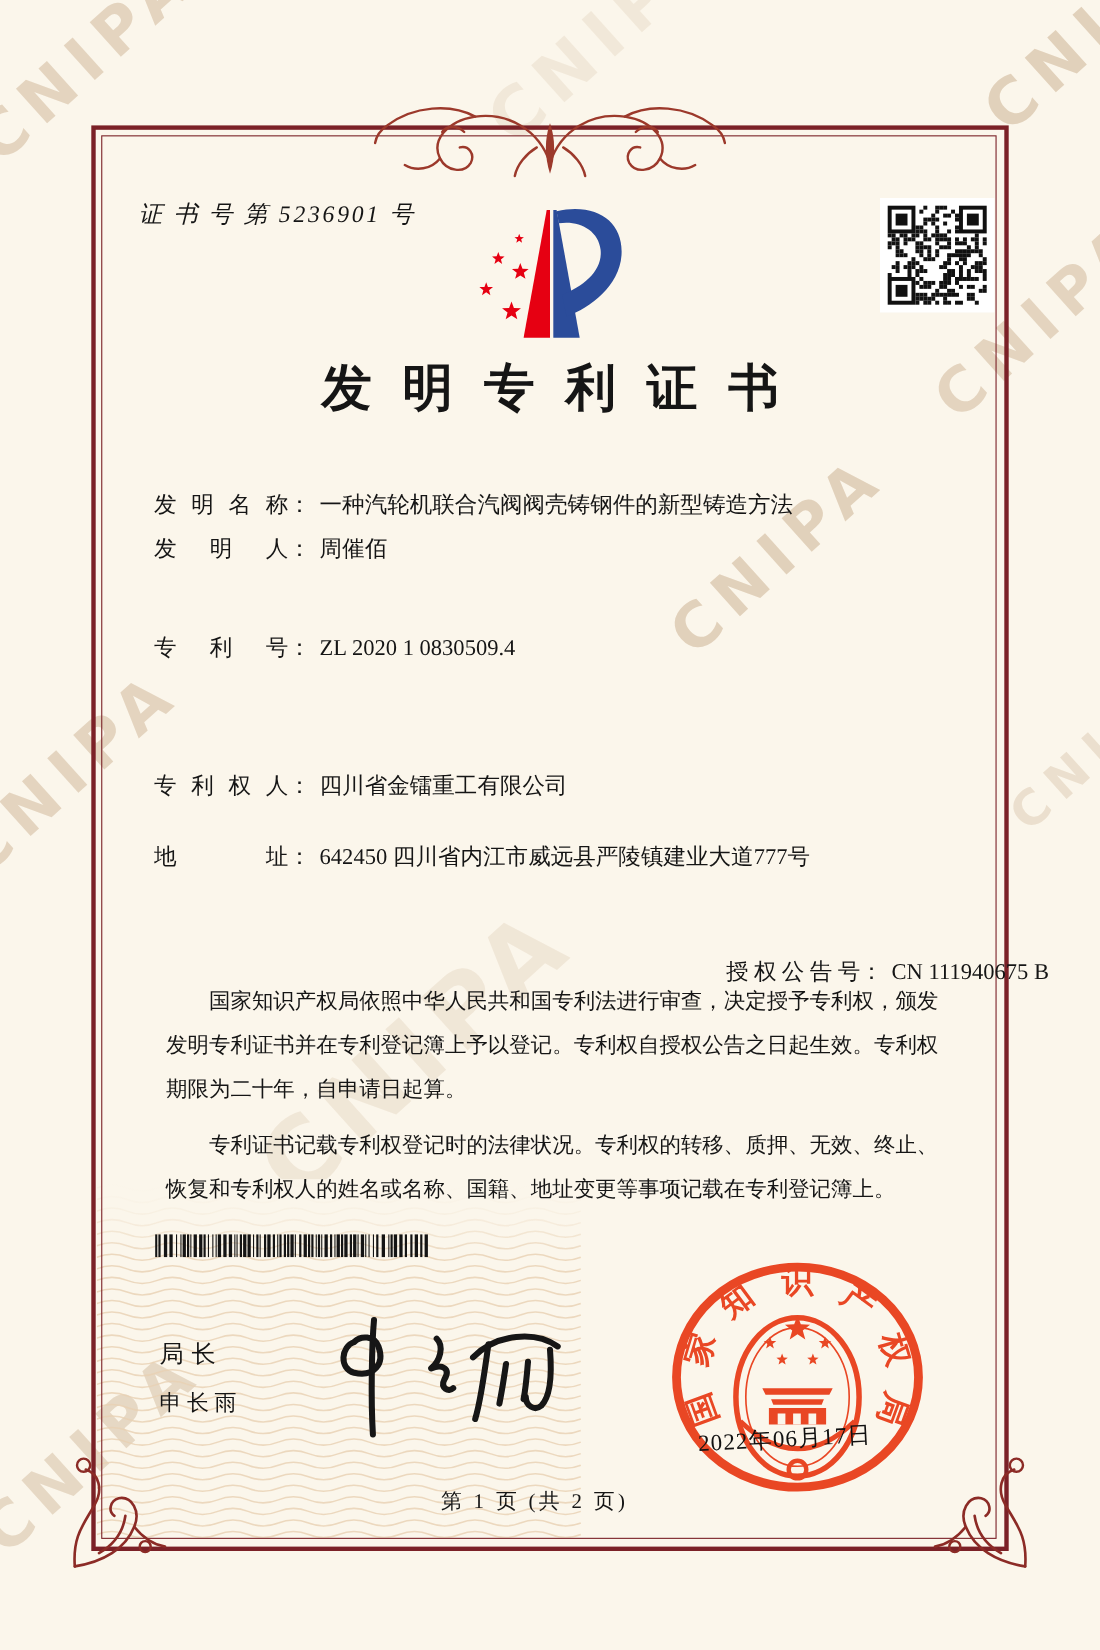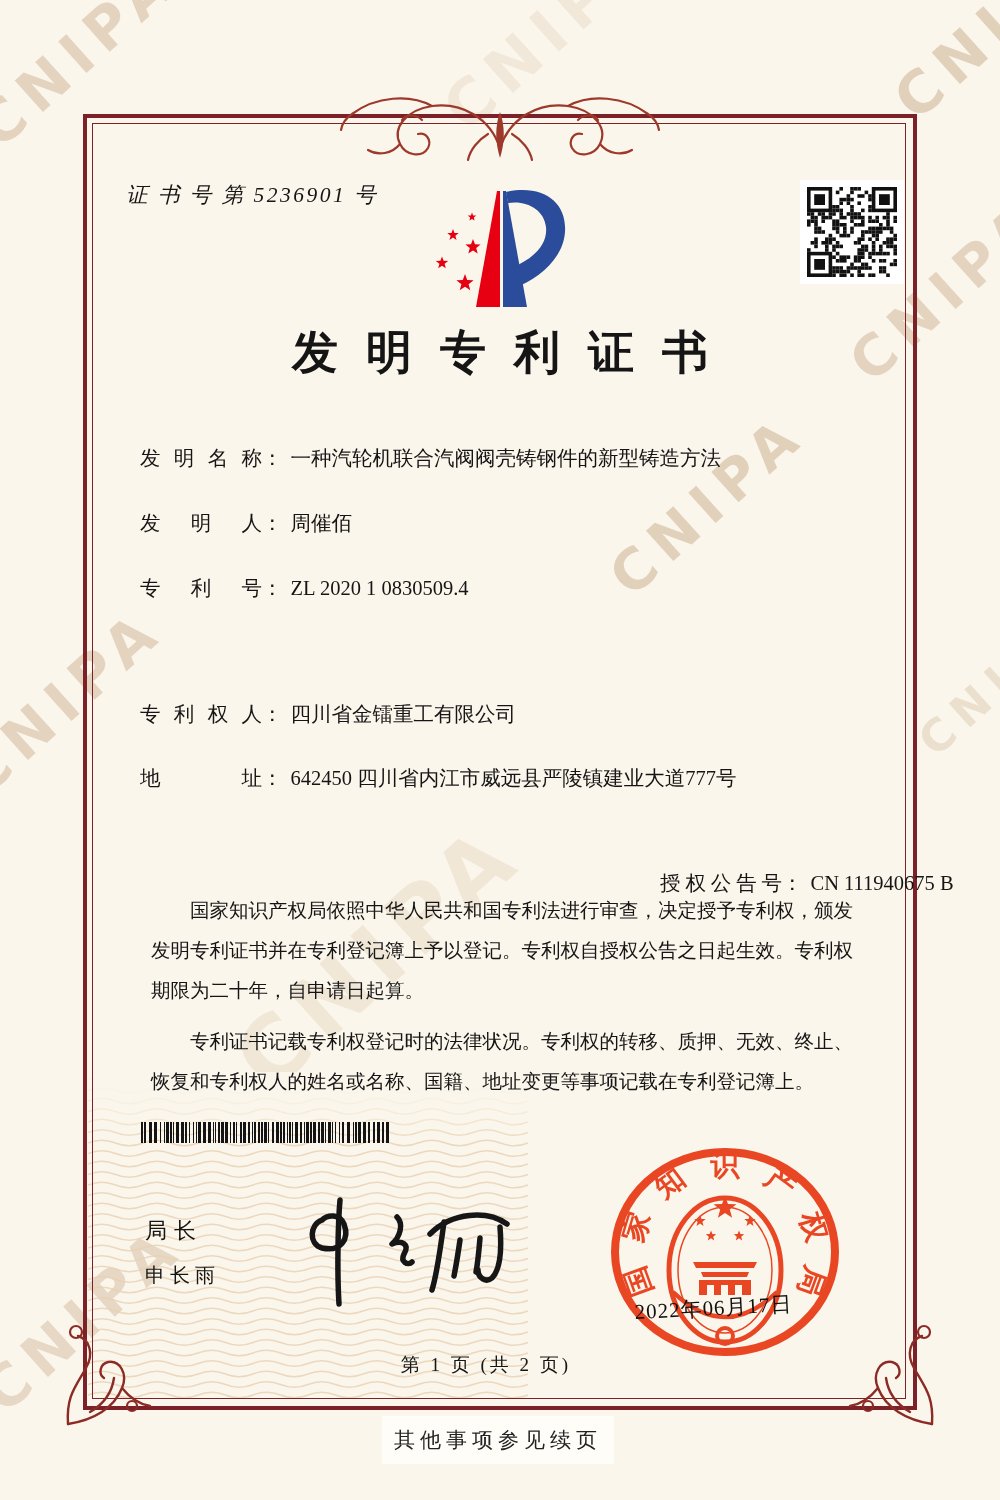--- a/index.html
+++ b/index.html
@@ -382,21 +382,21 @@
       <rect x="7" y="71.8" width="25.2" height="25.2" fill="#111"></rect>
       <rect x="10.6" y="75.4" width="18" height="18" fill="#fff"></rect>
       <rect x="14.2" y="79" width="10.8" height="10.8" fill="#111"></rect>
     </svg>
 
   <div class="title">发明专利证书</div>
 
   <div class="frow" style="top:444px">
     <span class="flabel">发明名称</span><span class="fcolon">：</span><span class="fvalue">一种汽轮机联合汽阀阀壳铸钢件的新型铸造方法</span>
   </div>
-  <div class="frow" style="top:509px">
+  <div class="frow" style="top:484px">
     <span class="flabel">发明人</span><span class="fcolon">：</span><span class="fvalue">周催佰</span>
   </div>
   <div class="frow" style="top:574px">
     <span class="flabel">专利号</span><span class="fcolon">：</span><span class="fvalue">ZL 2020 1 0830509.4</span>
   </div>
   <div class="frow" style="top:700px">
     <span class="flabel">专利权人</span><span class="fcolon">：</span><span class="fvalue">四川省金镭重工有限公司</span>
   </div>
   <div class="frow" style="top:764px">
     <span class="flabel">地址</span><span class="fcolon">：</span><span class="fvalue">642450 四川省内江市威远县严陵镇建业大道777号</span>
@@ -524,17 +524,14 @@
         <span class="seal-char" style="left: 61.0614px; top: 37.0174px; transform: translate(-50%, -50%) rotate(-36.6667deg); position: absolute;">知</span>
         <span class="seal-char" style="left: 116px; top: 20px; transform: translate(-50%, -50%) rotate(0deg); position: absolute;">识</span>
         <span class="seal-char" style="left: 170.939px; top: 37.0174px; transform: translate(-50%, -50%) rotate(36.6667deg); position: absolute;">产</span>
         <span class="seal-char" style="left: 204.135px; top: 81.3349px; transform: translate(-50%, -50%) rotate(73.3333deg); position: absolute;">权</span>
         <span class="seal-char" style="left: 202.452px; top: 135.414px; transform: translate(-50%, -50%) rotate(110deg); position: absolute;">局</span>
       </div>
   </div>
   <div class="seal-date">2022年06月17日</div>
 
   <div class="page-no">第 1 页 (共 2 页)</div>
-  <div class="footer-box">
-    <span class="footer-note">其他事项参见续页</span>
-  </div>
 
 </div>
 
 </body></html>

